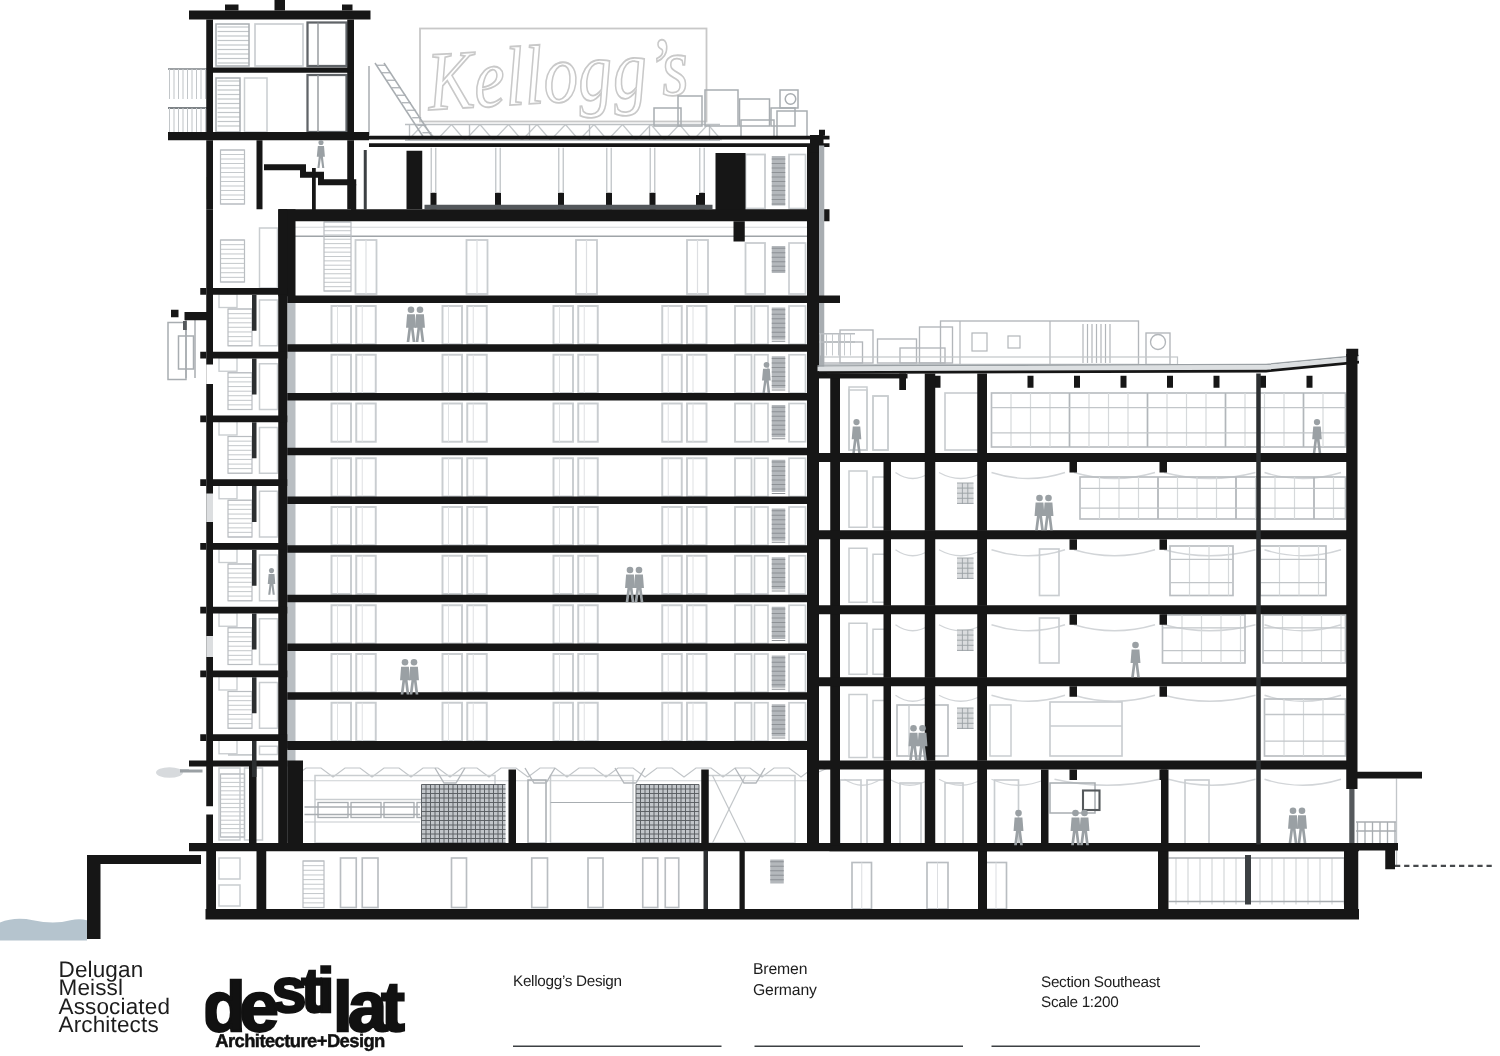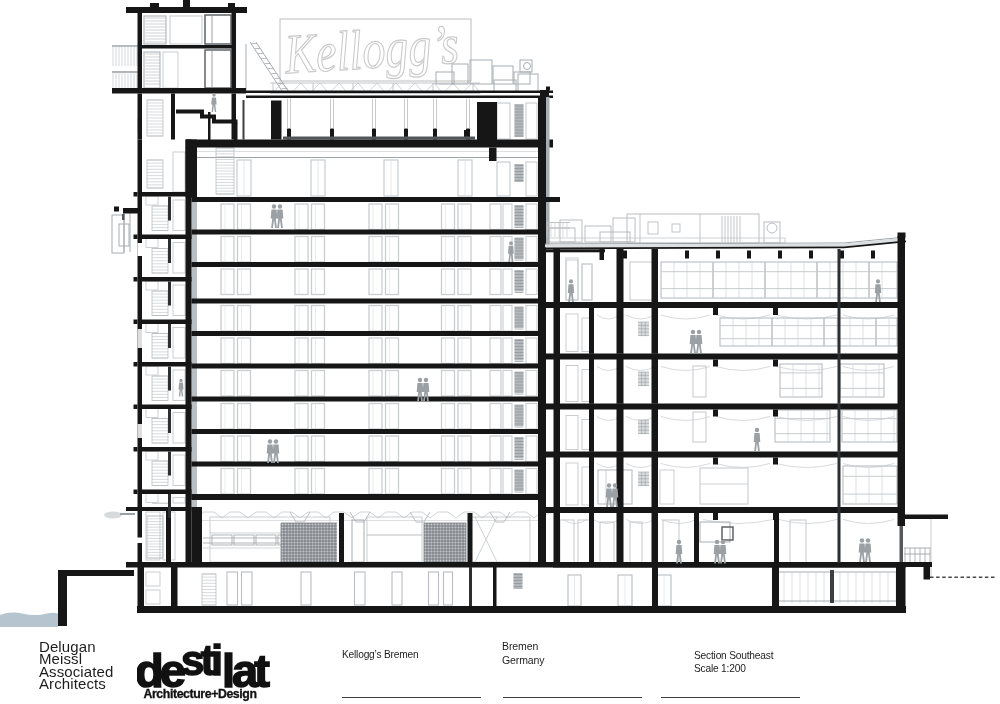--- a/index.html
+++ b/index.html
@@ -1155,17 +1155,17 @@
 <div class="ft" style="position:absolute;left:39px;top:641px;font-size:15px;line-height:12.4px;letter-spacing:0.1px;">Delugan<br>Meissl<br>Associated<br>Architects</div>
 <svg style="position:absolute;left:137px;top:628px;" width="150" height="74" viewBox="0 0 150 74">
     <g font-family="Liberation Sans,sans-serif" font-weight="bold" fill="#111111" stroke="#111111">
       <text x="-2" y="59" font-size="47" letter-spacing="-4" stroke-width="1.6">de</text>
       <text x="44" y="46.5" font-size="42" letter-spacing="-3.5" stroke-width="1.5">sti</text>
       <text x="85" y="59" font-size="47" letter-spacing="-4" stroke-width="1.6">l</text>
       <text x="95" y="59" font-size="47" letter-spacing="-4" stroke-width="1.6">at</text>
       <text x="6.5" y="69.8" font-size="12.3" letter-spacing="-0.4" stroke-width="0.3">Architecture+Design</text>
     </g>
   </svg>
-<div class="ft" style="position:absolute;left:342px;top:648.5px;font-size:10.2px;letter-spacing:-0.2px;">Kellogg’s Bremen</div>
+<div class="ft" style="position:absolute;left:342px;top:648.5px;font-size:10.2px;letter-spacing:-0.2px;">Kellogg’s Design</div>
 <div class="ft" style="position:absolute;left:502px;top:640px;font-size:10.5px;letter-spacing:-0.1px;line-height:13.8px;">Bremen<br>Germany</div>
 <div class="ft" style="position:absolute;left:694px;top:648.5px;font-size:10.2px;letter-spacing:-0.2px;line-height:13.8px;">Section Southeast<br>Scale 1:200</div>
 <div style="position:absolute;left:342px;top:696.5px;width:139px;height:1.2px;background:#3c4043;"></div>
 <div style="position:absolute;left:502.5px;top:696.5px;width:139px;height:1.2px;background:#3c4043;"></div>
 <div style="position:absolute;left:661px;top:696.5px;width:139px;height:1.2px;background:#3c4043;"></div>
 </body></html>

